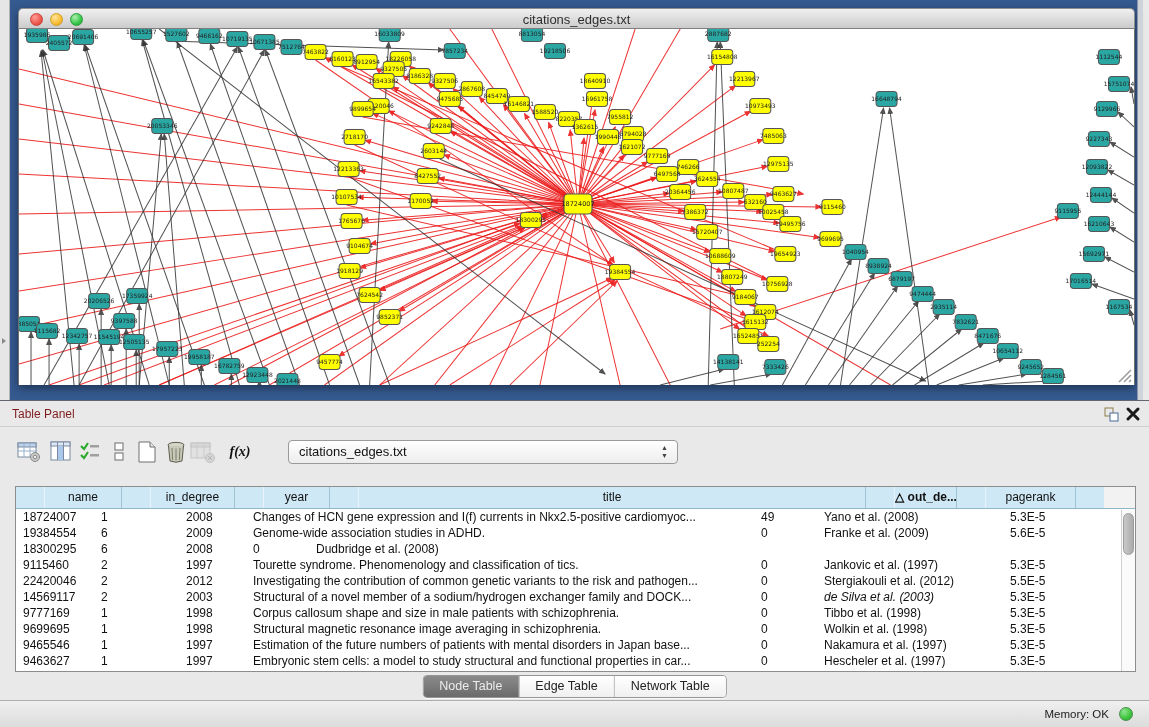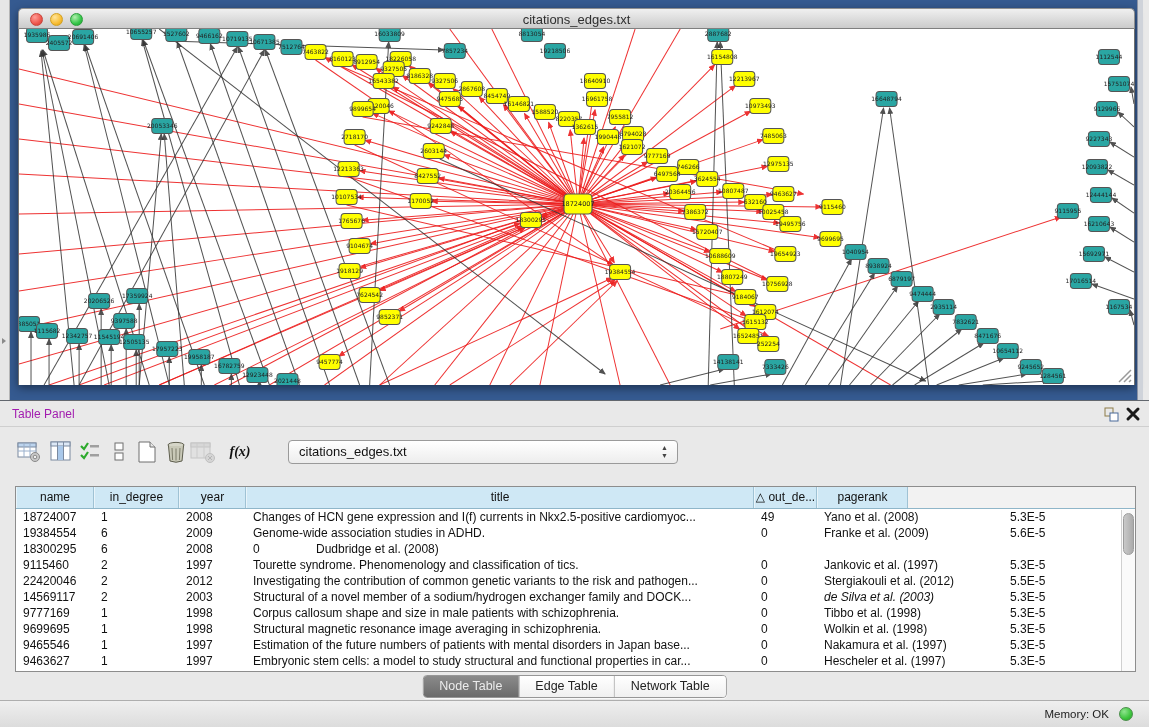--- a/index.html
+++ b/index.html
@@ -21,34 +21,34 @@
   .tl.red    { left:11px; background:radial-gradient(circle at 35% 30%, #ff9d96,#ee574d 60%,#c93b32); border:1px solid #ca443b; }
   .tl.yellow { left:31px; background:radial-gradient(circle at 35% 30%, #ffe49a,#f8bd33 60%,#d59a14); border:1px solid #d2a021; }
   .tl.green  { left:51px; background:radial-gradient(circle at 35% 30%, #b3efae,#35c649 60%,#1f9e34); border:1px solid #2b9e3a; }
   .canvas { position:relative; width:100%; height:356px; background:#fff; border-left:1px solid #6f6f6f; border-right:1px solid #6f6f6f; overflow:hidden; }
   .canvas svg { display:block; width:100%; height:100%; }
   .grip { position:absolute; right:2px; bottom:2px; width:16px; height:16px; }
 
   
   .table-panel { position:absolute; left:0; top:400px; width:1149px; height:300px; background:#e9e9e9; border-top:1px solid #62676e; }
   .tp-header { position:relative; height:26px; border-bottom:1px solid #cfcfcf; }
-  .tp-title { position:absolute; left:12px; top:6px; font-size:12px; color:#a21caf; }
+  .tp-title { position:absolute; left:12px; top:6px; font-size:12px; color:#7f1d1d; }
   .tp-float { position:absolute; right:30px; top:5px; width:16px; height:16px; }
   .tp-close { position:absolute; right:8px; top:5px; width:16px; height:16px; }
 
   .tp-toolbar { position:relative; height:52px; }
   .tbtn { position:absolute; top:12px; width:26px; height:26px; border:none; background:transparent; cursor:pointer; }
   .tbtn svg { display:block; margin:auto; }
   .fx { font-family:"Liberation Serif",serif; font-style:italic; font-weight:bold; font-size:14px; color:#111; }
   .tselect { position:absolute; left:288px; top:13px; width:390px; height:24px; background:linear-gradient(#ffffff,#ededed); border:1px solid #9a9a9a; border-radius:4px; font-size:13px; color:#111; line-height:22px; padding-left:10px; }
   .tselect .steppers { position:absolute; right:8px; top:3px; width:9px; font-size:7px; line-height:8px; color:#444; text-align:center; }
 
   .tp-table { position:absolute; left:15px; top:85px; width:1121px; height:186px; background:#fff; border:1px solid #8d8d8d; overflow:hidden; }
   .thead { display:flex; height:22px; background:#cfe8f5; border-bottom:1px solid #8fb6c9; }
-  .th { flex:none; border-right:1px solid #9fc2d4; border-left:1px solid #e8f4fa; font-size:12px; color:#111; text-align:center; line-height:21px; overflow:hidden; white-space:nowrap; }
+  .th { flex:none; border-right:1px solid #9fc2d4; border-left:1px solid #e8f4fa; font-size:12px; color:#111; text-align:center; line-height:21px; overflow:hidden; white-space:nowrap;margin-left:28px; }
   .th.filler { background:#f2f2f2; border-left:none; border-right:none; flex:1; }
   .trow { display:flex; height:16px; }
   .td { flex:none; font-size:12px; color:#111; line-height:16px; padding-left:7px; overflow:hidden; white-space:nowrap; }
   .vsb { position:absolute; right:0; top:23px; bottom:0; width:14px; background:#fafafa; border-left:1px solid #d0d0d0; }
   .vsb .thumb { position:absolute; left:1px; top:3px; width:11px; height:42px; border-radius:6px; background:linear-gradient(90deg,#c9c9c9,#ababab); border:1px solid #9d9d9d; }
 
   .tp-tabs { position:absolute; top:274px; left:50%; transform:translateX(-50%); display:flex; border:1px solid #969696; border-radius:4px; overflow:hidden; background:#fff; box-shadow:0 1px 0 rgba(255,255,255,.7); }
   .seg { font-size:12.5px; padding:3px 16px 4px 16px; color:#222; background:linear-gradient(#ffffff,#f0f0f0); border-left:1px solid #b9b9b9; cursor:pointer; white-space:nowrap; }
   .seg:first-child { border-left:none; }
   .seg.active { background:linear-gradient(#8a8a8a,#6b6b6b); color:#ececec; }
@@ -815,21 +815,21 @@
       <span class="steppers">▲<br>▼</span>
     </div>
   </div>
 
   <div class="tp-table">
     <div class="thead" id="thead">
         <div class="th" style="width: 78px;">name</div>
         <div class="th" style="width: 85px;">in_degree</div>
         <div class="th" style="width: 67px;">year</div>
         <div class="th" style="width: 508px;">title</div>
-        <div class="th" style="width: 63px;">△ out_de...</div>
+        <div class="th" style="width: 63px; font-weight: bold;">△ out_de...</div>
         <div class="th" style="width: 91px;">pagerank</div>
         <div class="th filler"></div>
       </div>
     <div id="tbody">
         <div class="trow">
           <div class="td" style="width: 78px;">18724007</div>
           <div class="td" style="width: 85px;">1</div>
           <div class="td" style="width: 67px;">2008</div>
           <div class="td" style="width: 508px;">Changes of HCN gene expression and I(f) currents in Nkx2.5-positive cardiomyoc...</div>
           <div class="td" style="width: 63px;">49</div>

